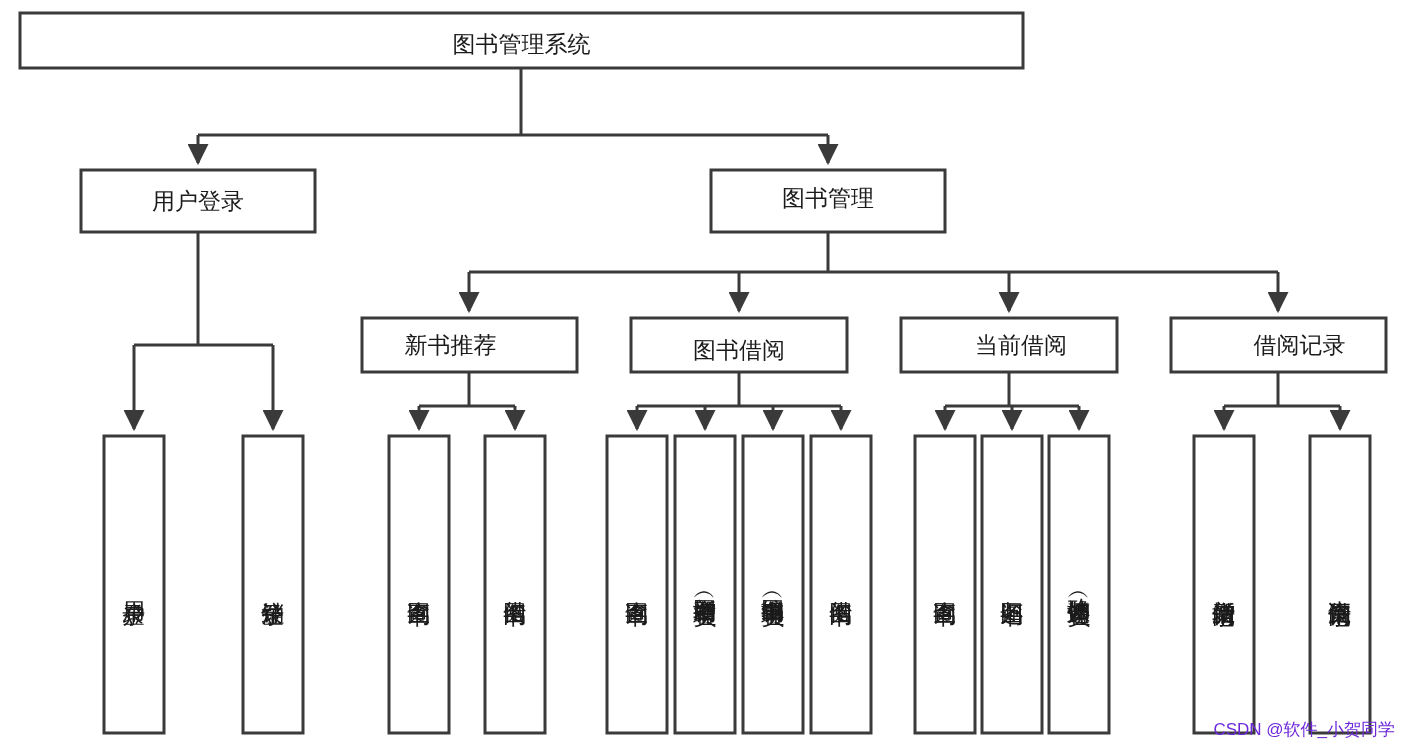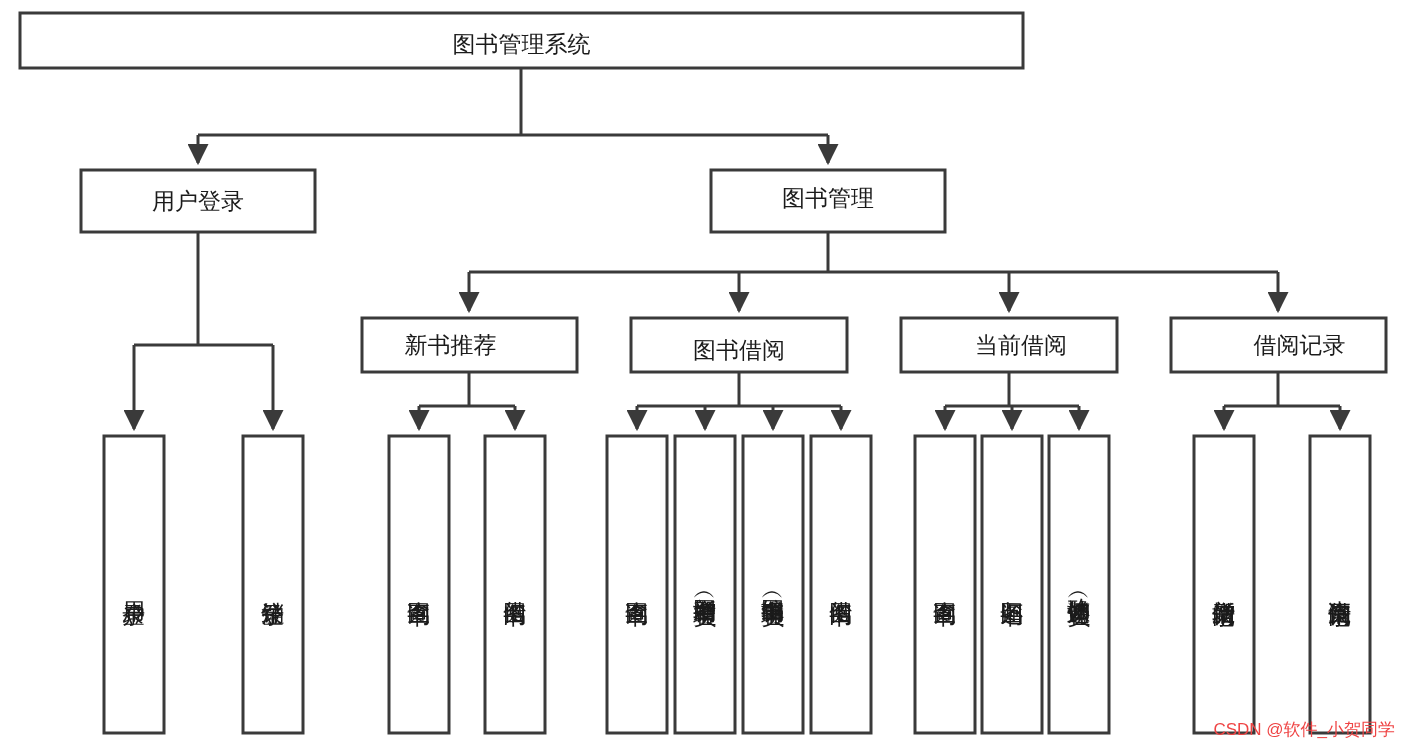--- a/index.html
+++ b/index.html
@@ -2,21 +2,21 @@
 <html><head>
 <meta charset="utf-8">
 <style>
   html,body{margin:0;padding:0;background:#ffffff;}
   body{width:1405px;height:747px;overflow:hidden;
        font-family:"Liberation Sans","DejaVu Sans",sans-serif;}
   #diagram{position:relative;width:1405px;height:747px;background:#fff;}
   svg{position:absolute;left:0;top:0;width:1405px;height:747px;}
   .node-rect{fill:#ffffff;stroke:#3a3a3a;stroke-width:3;}
   .link{stroke:#3a3a3a;stroke-width:3;fill:none;}
-  .watermark{position:absolute;right:10px;bottom:6px;font-size:17px;color:#ef4444;
+  .watermark{position:absolute;right:10px;bottom:6px;font-size:17px;color:#6d28d9;
              font-family:"Liberation Sans","DejaVu Sans",sans-serif;white-space:nowrap;}
   .vtext{position:absolute;writing-mode:vertical-rl;text-orientation:upright;
          font-size:23px;color:#1b1b1b;line-height:1.06;letter-spacing:1px;
          display:flex;align-items:center;justify-content:center;
          font-family:"Liberation Sans","DejaVu Sans",sans-serif;}
   .htext{position:absolute;display:flex;align-items:center;justify-content:center;
          font-size:23px;color:#1b1b1b;
          font-family:"Liberation Sans","DejaVu Sans",sans-serif;}
 </style>
 </head>

